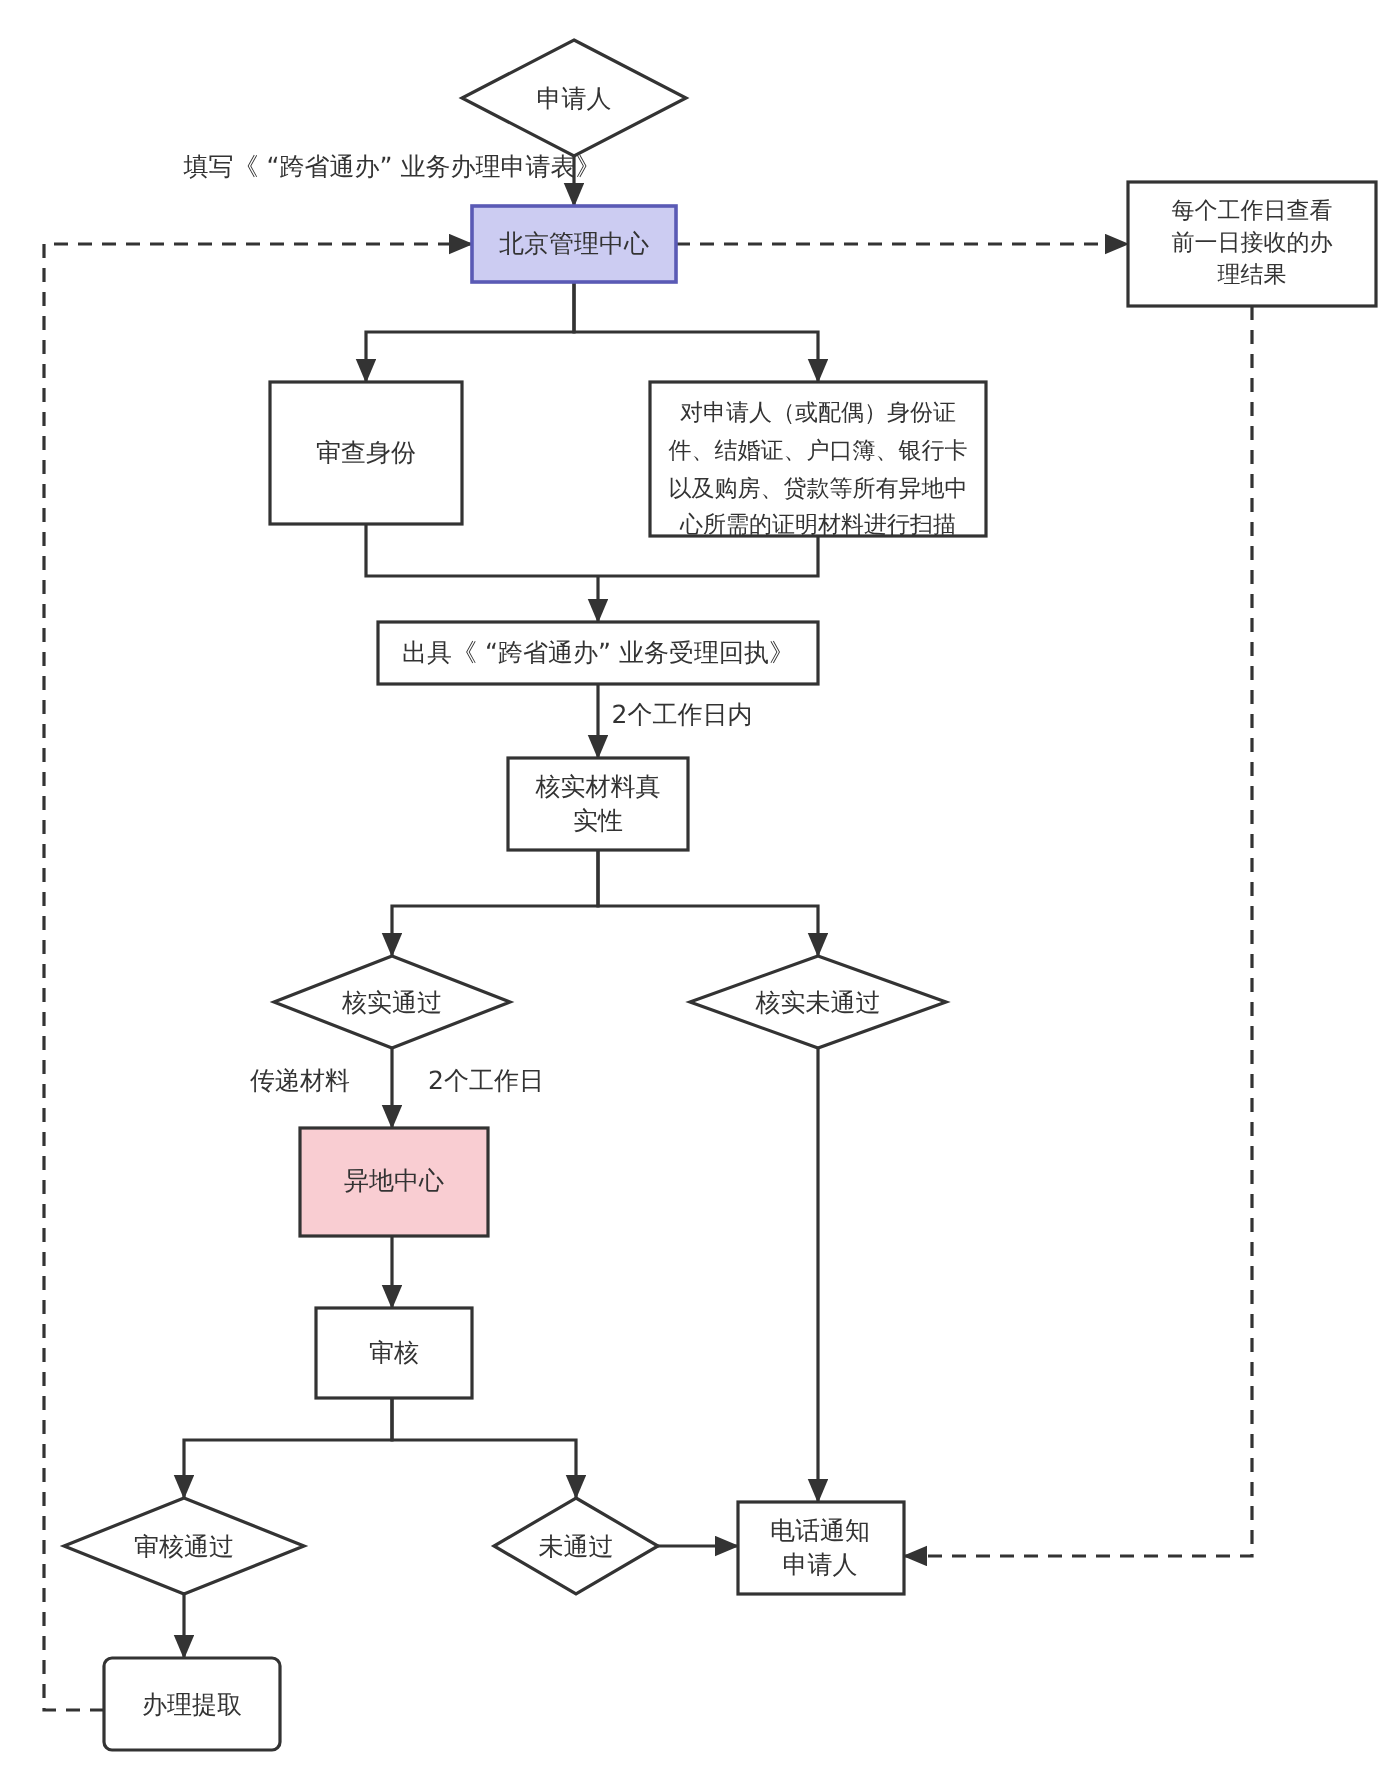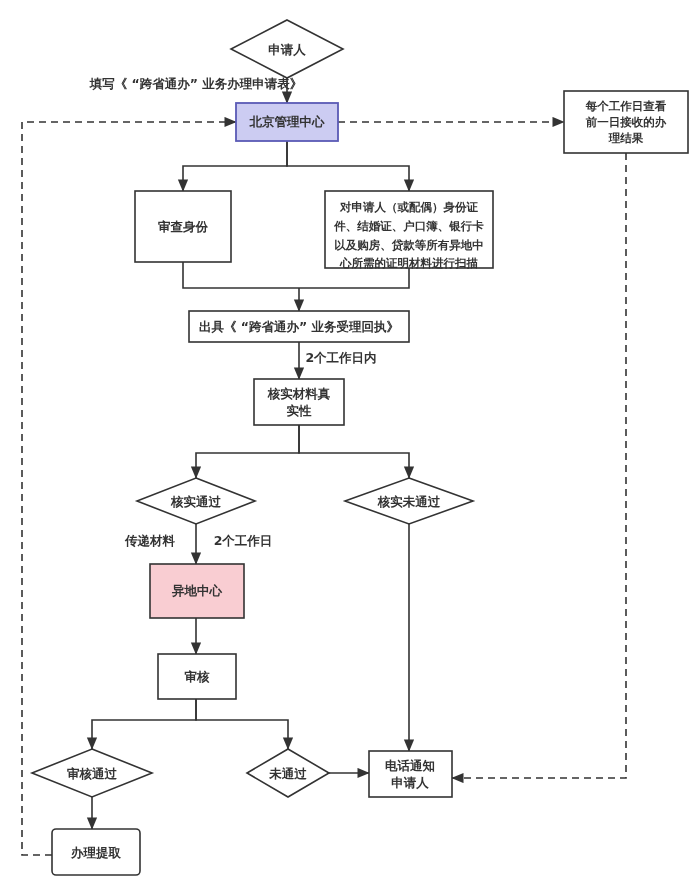--- a/index.html
+++ b/index.html
@@ -10,21 +10,20 @@
   body {
     width: 700px;
     height: 891px;
     font-family: "DejaVu Sans", "Liberation Sans", sans-serif;
     overflow: hidden;
   }
   #flow-root {
     position: relative;
     width: 680px;
     height: 891px;
-    font-weight: bold;
   }
   svg#flow-svg {
     position: absolute;
     top: 0;
     left: 0;
     width: 700px;
     height: 891px;
   }
   .node-rect {
     stroke: #333333;

